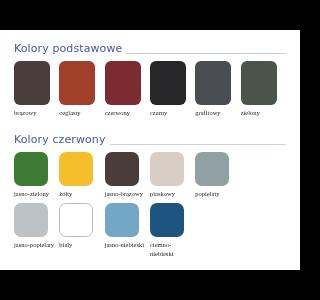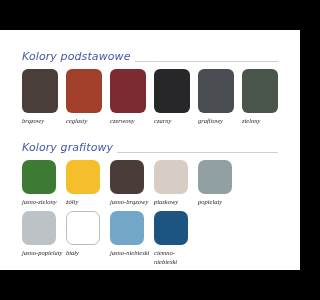--- a/index.html
+++ b/index.html
@@ -23,21 +23,21 @@
   #card {
     position: absolute;
     left: 0;
     top: 30px;
     width: 300px;
     height: 240px;
     background: #ffffff;
     box-sizing: border-box;
     padding: 8px 14px 0 14px;
   }
-  .section { margin: 8px; font-style: italic; }
+  .section { margin: 0; }
   .section-head {
     position: relative;
     height: 17px;
   }
   .section-title {
     font-family: "DejaVu Sans", sans-serif;
     font-size: 11px;
     font-weight: 400;
     color: #4257a8;
     letter-spacing: 0.1px;
@@ -132,21 +132,21 @@
         </div>
         <div class="cell">
           <div class="chip" style="background:#49544a"></div>
           <div class="cell-label">zielony</div>
         </div>
       </div>
     </div>
 
     <div class="section section2">
       <div class="section-head">
-        <span class="section-title">Kolory grafitowy</span>
+        <span class="section-title">Kolory czerwony</span>
         <div class="rule"></div>
       </div>
 
       <div class="swatch-row row-sq row1-wrap">
         <div class="cell">
           <div class="chip" style="background:#3d7a34"></div>
           <div class="cell-label">jasno-zielony</div>
         </div>
         <div class="cell">
           <div class="chip" style="background:#f5bf2c"></div>

